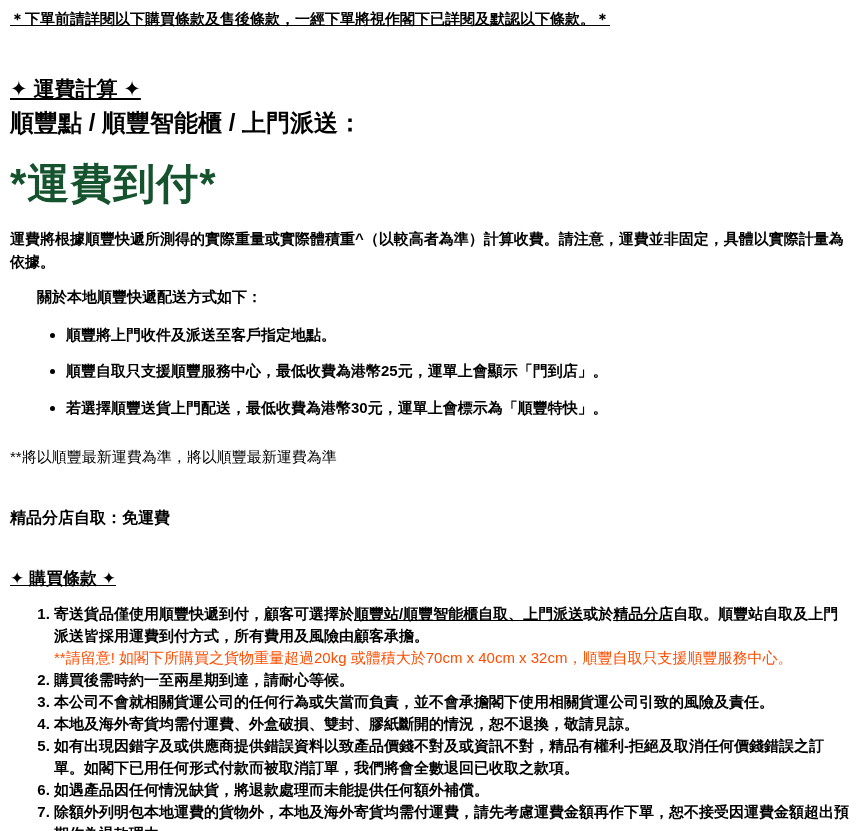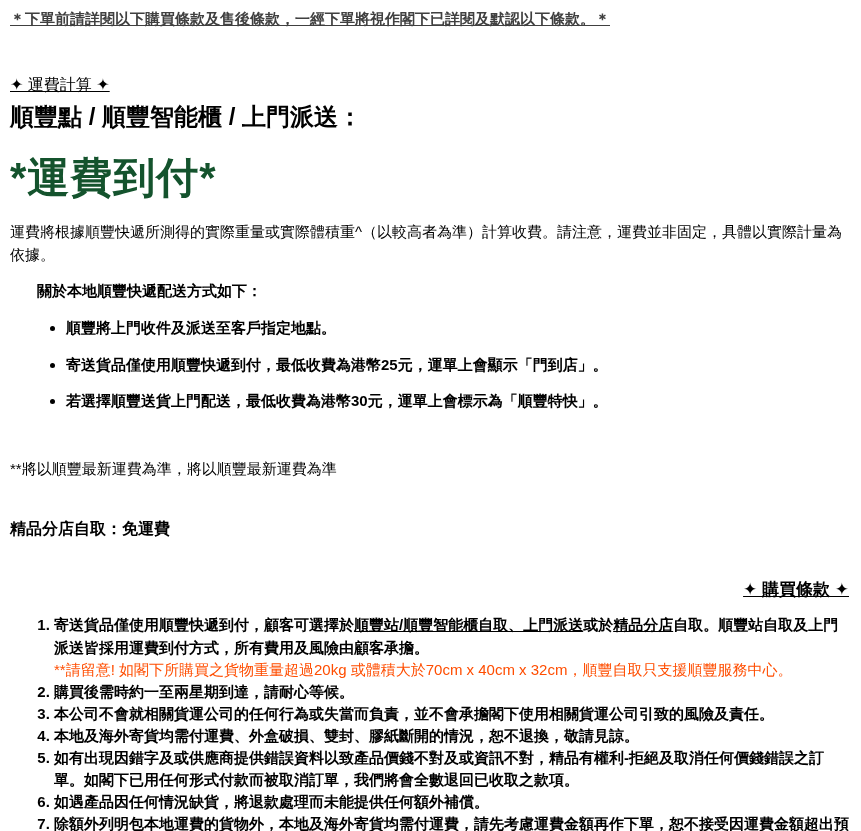--- a/index.html
+++ b/index.html
@@ -9,66 +9,66 @@
     color: #000000;
   }
   .page {
     width: 861px;
     min-height: 831px;
     padding: 8px 12px 14px 10px;
     background: #ffffff;
   }
   
   .notice {
-    color: #404040;
+    color: #000000;
     font-size: 15px;
     font-weight: bold;
     text-decoration: underline;
     line-height: 1.4;
     margin: 0 0 46px 0;
   }
   
   .h-calc {
-    font-size: 16px;
-    font-weight: normal;
+    font-size: 21px;
+    font-weight: bold;
     line-height: 1.3;
     margin: 0 0 6px 0;
   }
   .h-calc .underline { text-decoration: underline; }
   .h-methods {
     font-size: 24px;
     font-weight: bold;
     line-height: 1.25;
     margin: 0 0 22px 0;
   }
   .big-title {
     color: #14532d;
     font-size: 42px;
     font-weight: bold;
     line-height: 1.15;
     margin: 0 0 18px 0;
     letter-spacing: 1px;
   }
   .intro {
     font-size: 15px;
-    font-weight: normal;
+    font-weight: bold;
     line-height: 1.55;
     margin: 0 0 13px 0;
   }
   .local-label {
     font-size: 15px;
     font-weight: bold;
     line-height: 1.5;
     margin: 0 0 15px 0;
     padding-left: 27px;
   }
   ul.ship-bullets {
     list-style: disc;
     padding-left: 56px;
-    margin: 0 0 45px 0;
+    margin: 0 0 27px 0;
   }
   ul.ship-bullets li {
     font-size: 15px;
     font-weight: bold;
     line-height: 1.5;
     margin-bottom: 14px;
   }
   .update-note {
     font-size: 15px;
     font-weight: normal;
@@ -79,21 +79,20 @@
     font-size: 16px;
     font-weight: bold;
     line-height: 1.4;
     margin: 16px 0 38px 0;
   }
   
   .h-terms {
     font-size: 17px;
     font-weight: bold;
     margin: 0 0 13px 0;
-    text-align: right;
   }
   .h-terms .underline { text-decoration: underline; }
   ol.terms-list {
     list-style: decimal;
     padding-left: 44px;
     margin: 0;
   }
   ol.terms-list li {
     font-size: 15px;
     font-weight: bold;
@@ -117,21 +116,21 @@
   <h1 class="h-methods">順豐點 / 順豐智能櫃 / 上門派送：</h1>
 
   <div class="big-title">*運費到付*</div>
 
   <p class="intro">運費將根據順豐快遞所測得的實際重量或實際體積重^（以較高者為準）計算收費。請注意，運費並非固定，具體以實際計量為依據。</p>
 
   <p class="local-label">關於本地順豐快遞配送方式如下：</p>
 
   <ul class="ship-bullets">
     <li>順豐將上門收件及派送至客戶指定地點。</li>
-    <li>寄送貨品僅使用順豐快遞到付，最低收費為港幣25元，運單上會顯示「門到店」。</li>
+    <li>順豐自取只支援順豐服務中心，最低收費為港幣25元，運單上會顯示「門到店」。</li>
     <li>若選擇順豐送貨上門配送，最低收費為港幣30元，運單上會標示為「順豐特快」。</li>
   </ul>
 
   <p class="update-note">**將以順豐最新運費為準，將以順豐最新運費為準</p>
 
   <p class="store-pickup">精品分店自取：免運費</p>
 
   <h3 class="h-terms"><span class="underline">✦ 購買條款 ✦</span></h3>
 
   <ol class="terms-list">

